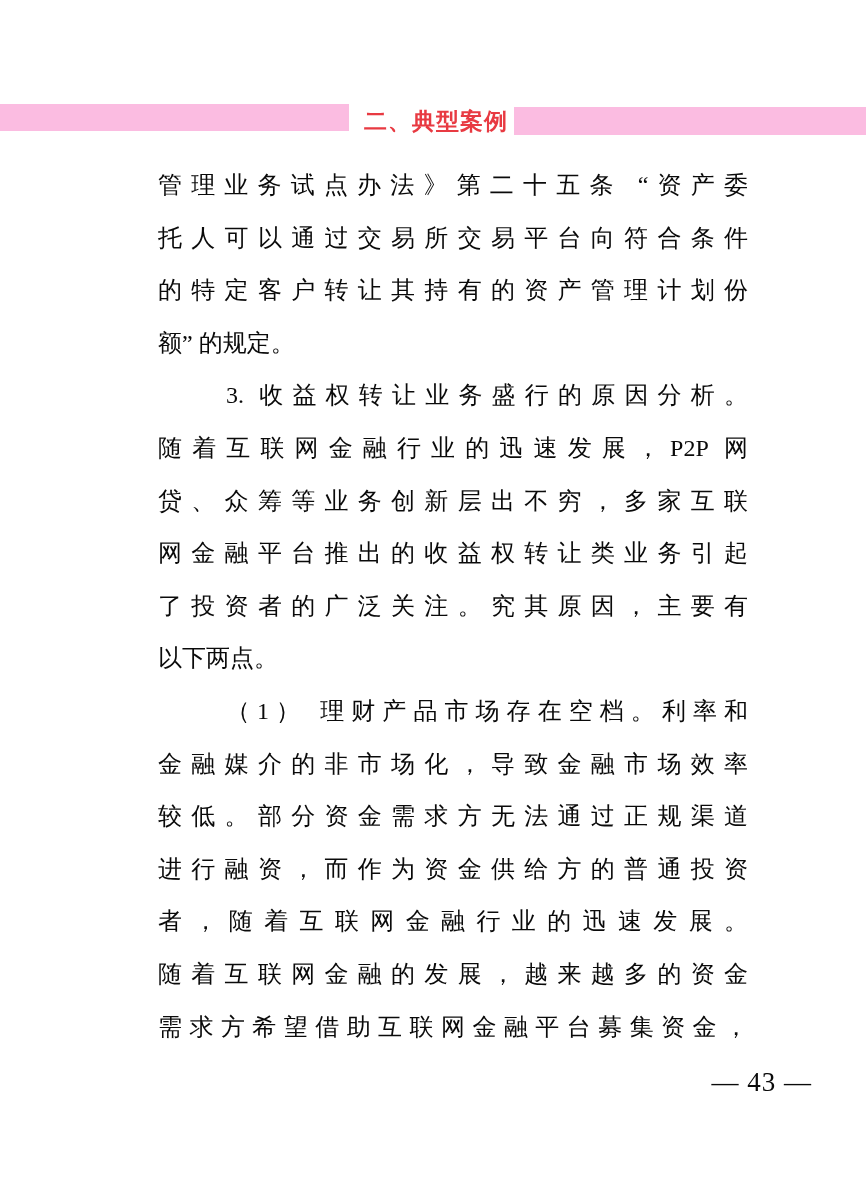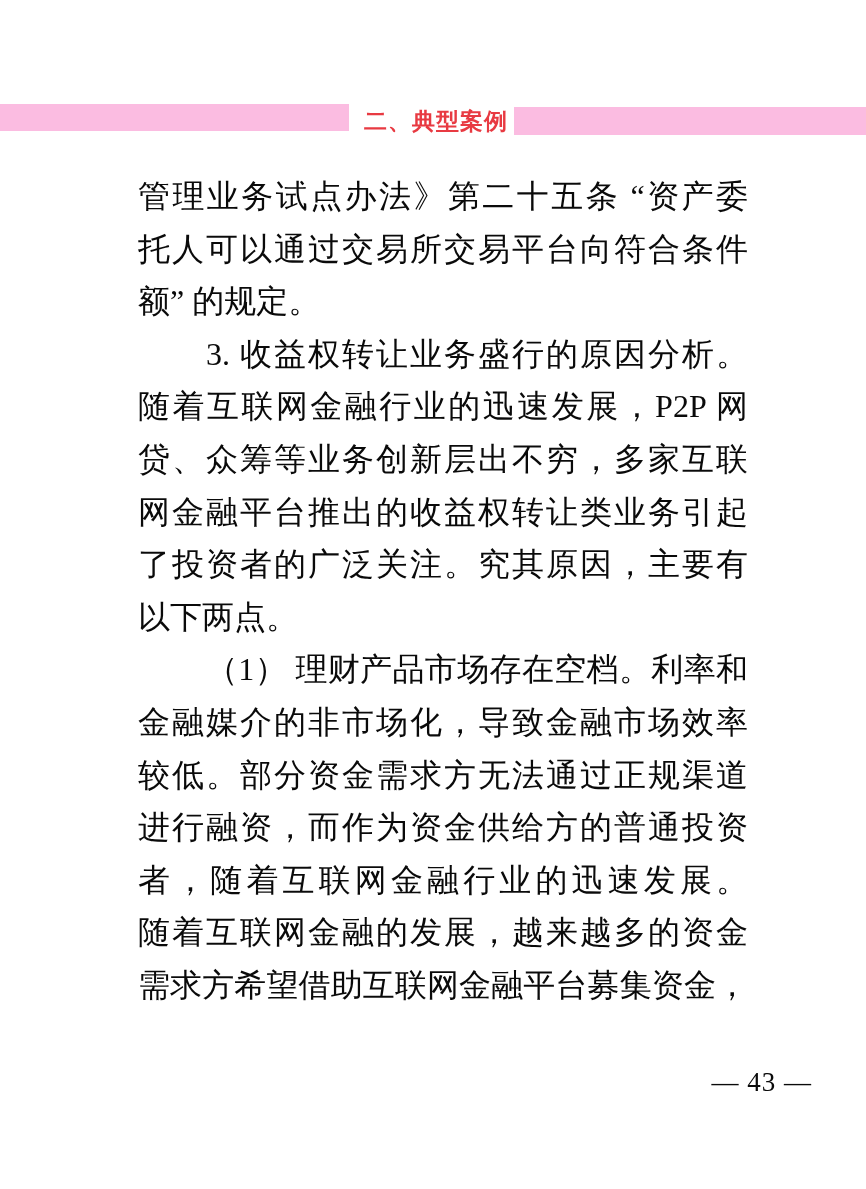--- a/index.html
+++ b/index.html
@@ -49,25 +49,26 @@
   
   .body-text {
     position: absolute;
     left: 138px;
     top: 166px;
     width: 610px;
     color: #0a0a0a;
   }
   .line {
     height: 52.6px;
-    line-height: 60px;
-    font-size: 32px;
+    line-height: 38px;
+    font-size: 24px;
     text-align: justify;
     text-align-last: justify;
     text-justify: inter-character;
+    margin-left: 20px;
   }
   .line.no-just {
     text-align: left;
     text-align-last: left;
   }
   .line.indent {
     padding-left: 68px;
   }
   .page-number {
     position: absolute;
@@ -87,20 +88,21 @@
 
 <div class="page">
 
   <div class="band band-left"></div>
   <div class="band band-right"></div>
   <div class="header-title">二、典型案例</div>
 
   <div class="body-text">
     <div class="line">管理业务试点办法》第二十五条 “资产委</div>
     <div class="line">托人可以通过交易所交易平台向符合条件</div>
+    <div class="line">的特定客户转让其持有的资产管理计划份</div>
     <div class="line no-just">额” 的规定。</div>
     <div class="line indent">3. 收益权转让业务盛行的原因分析。</div>
     <div class="line">随着互联网金融行业的迅速发展，P2P 网</div>
     <div class="line">贷、众筹等业务创新层出不穷，多家互联</div>
     <div class="line">网金融平台推出的收益权转让类业务引起</div>
     <div class="line">了投资者的广泛关注。究其原因，主要有</div>
     <div class="line no-just">以下两点。</div>
     <div class="line indent">（1） 理财产品市场存在空档。利率和</div>
     <div class="line">金融媒介的非市场化，导致金融市场效率</div>
     <div class="line">较低。部分资金需求方无法通过正规渠道</div>

